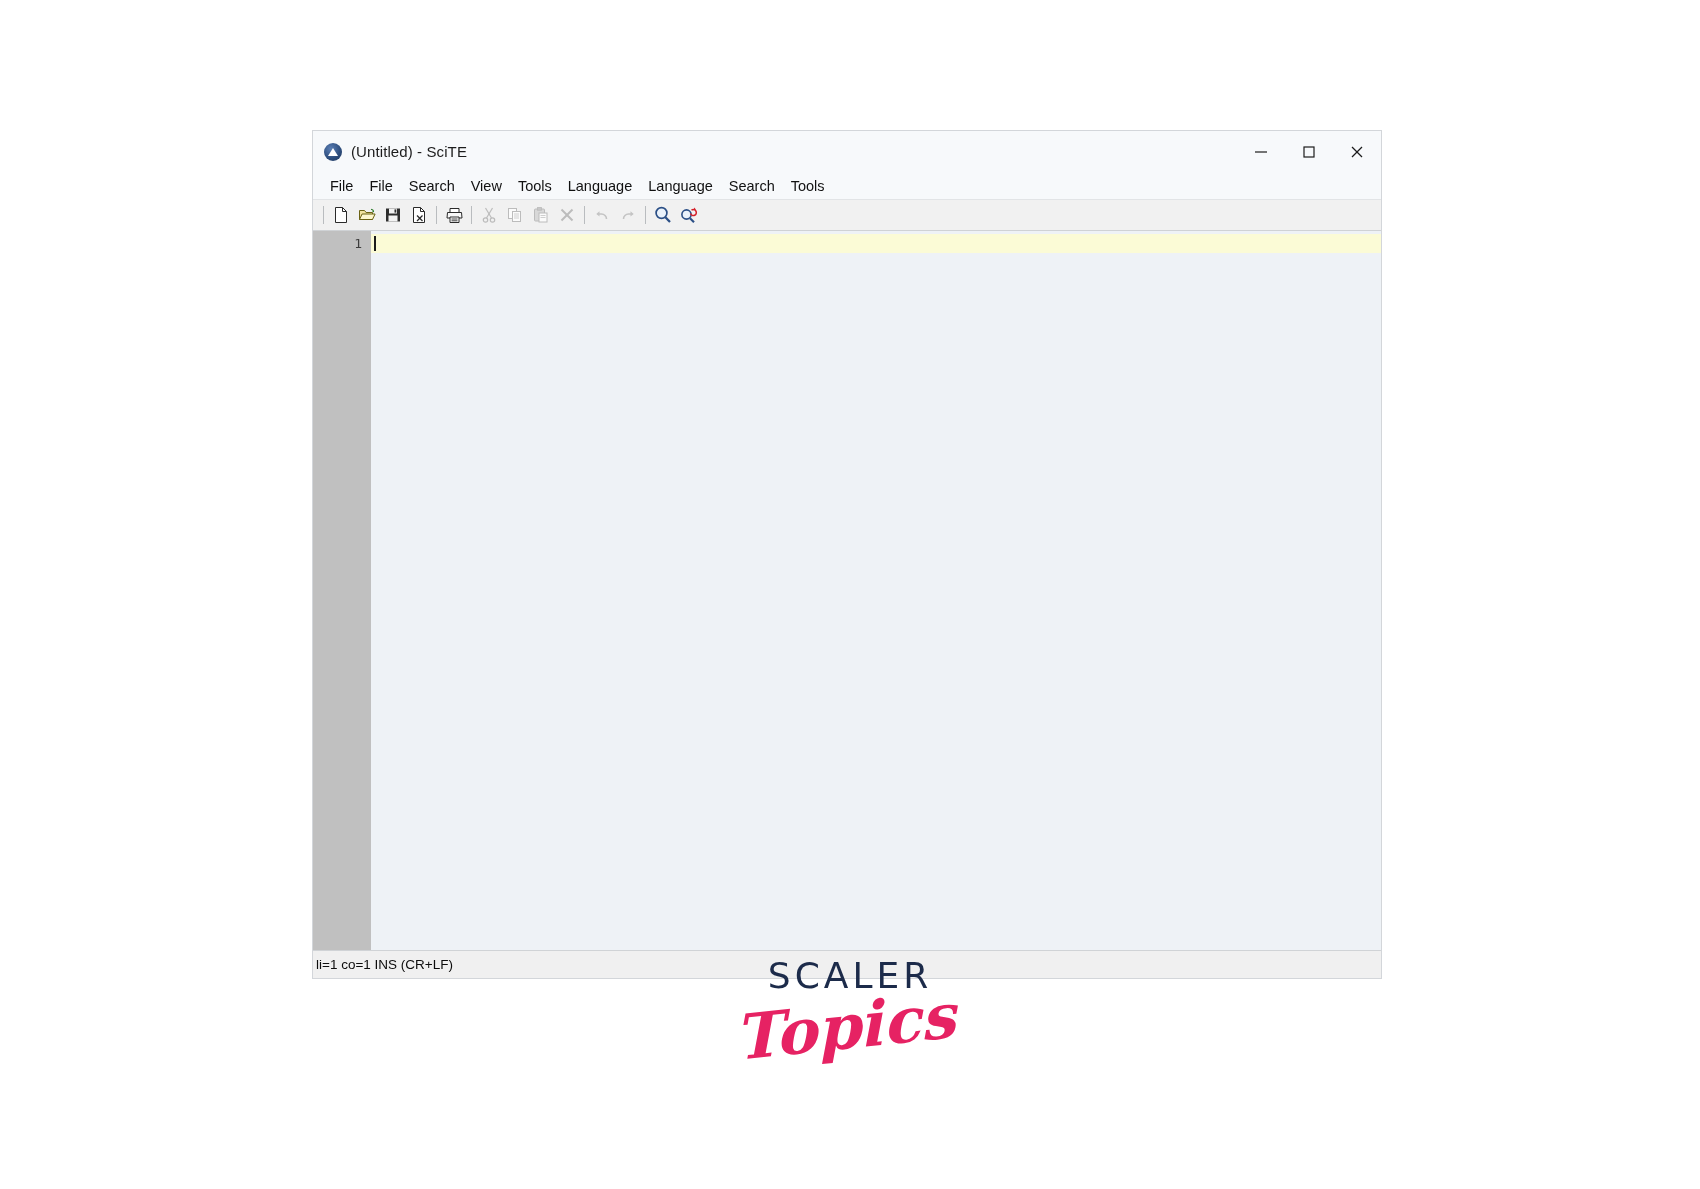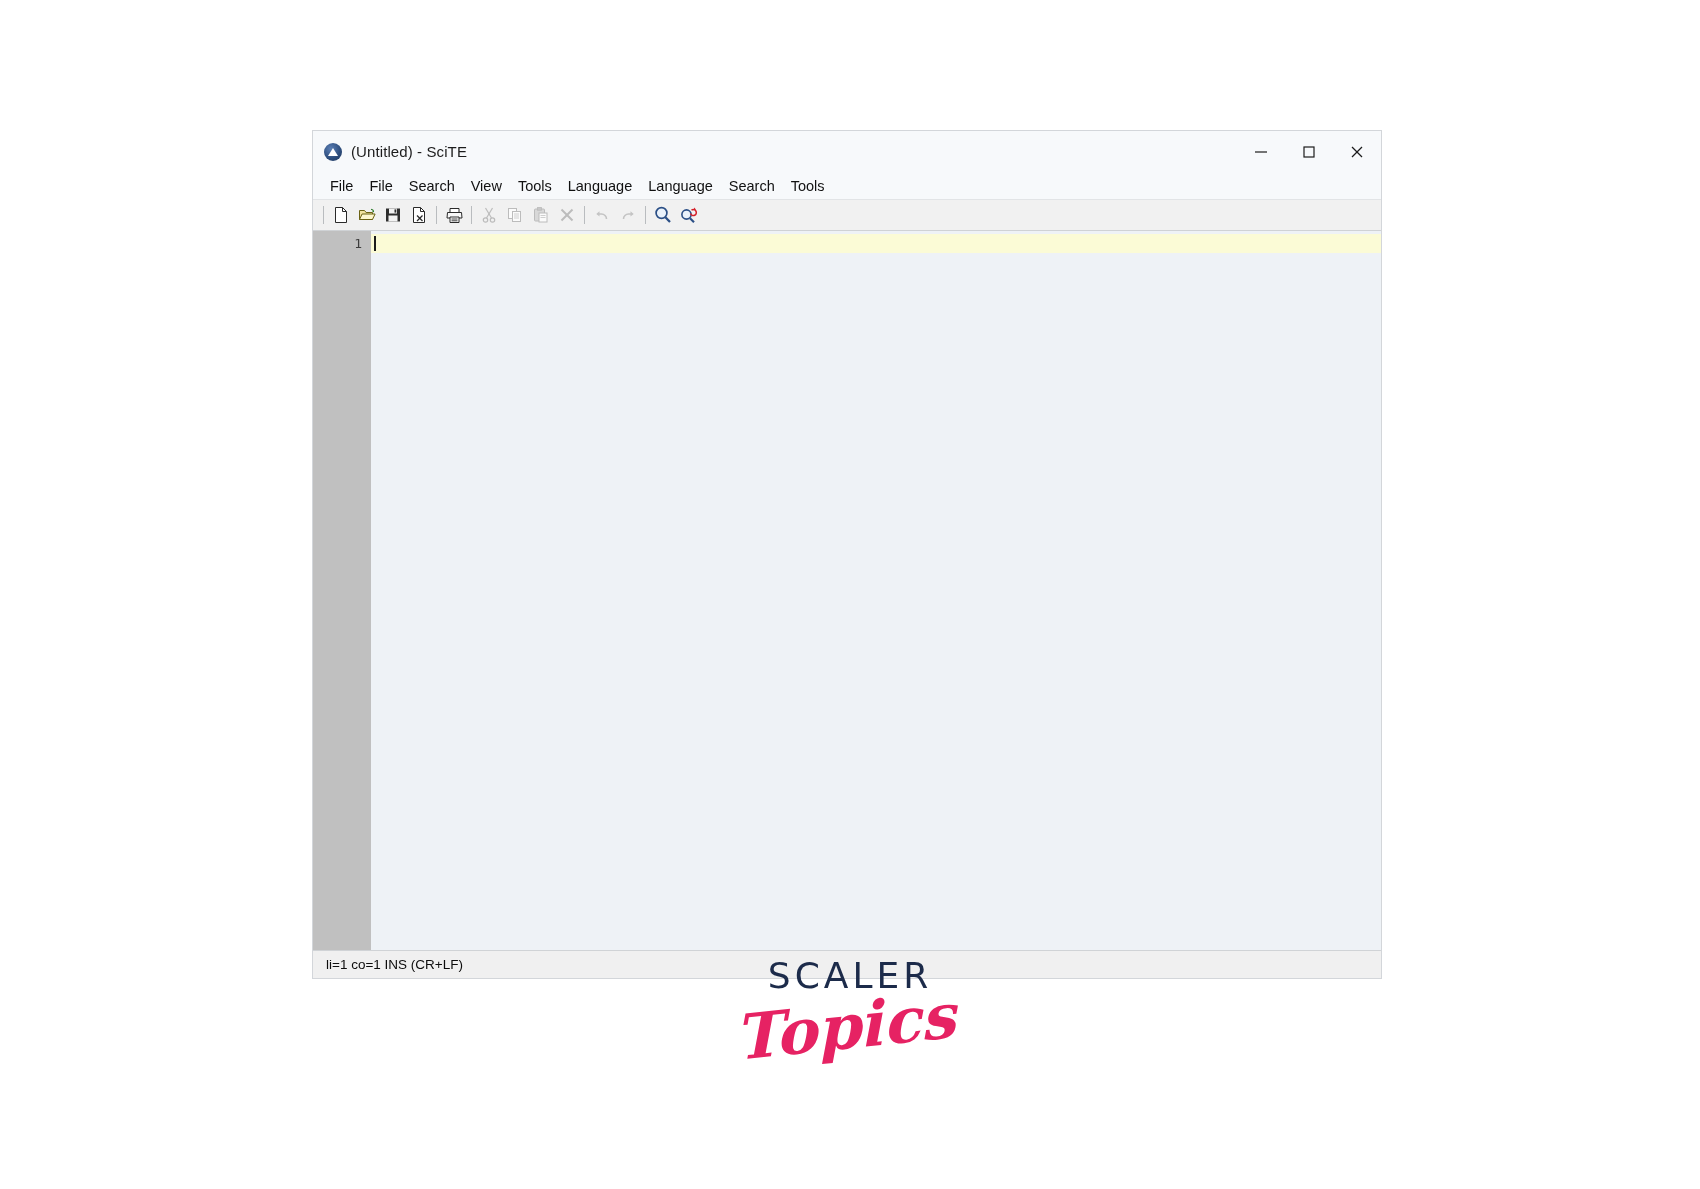--- a/index.html
+++ b/index.html
@@ -168,21 +168,21 @@
     background: #1c1c1c;
   }
 
   
   .statusbar {
     height: 27px;
     background: #f0f0f0;
     border-top: 1px solid #d0d3d6;
     display: flex;
     align-items: center;
-    padding-left: 13px;
+    padding-left: 3px;
     flex: 0 0 auto;
   }
   .status-text {
     font-size: 13.5px;
     color: #0d0d0d;
     white-space: nowrap;
   }
 
   
   .logo {

